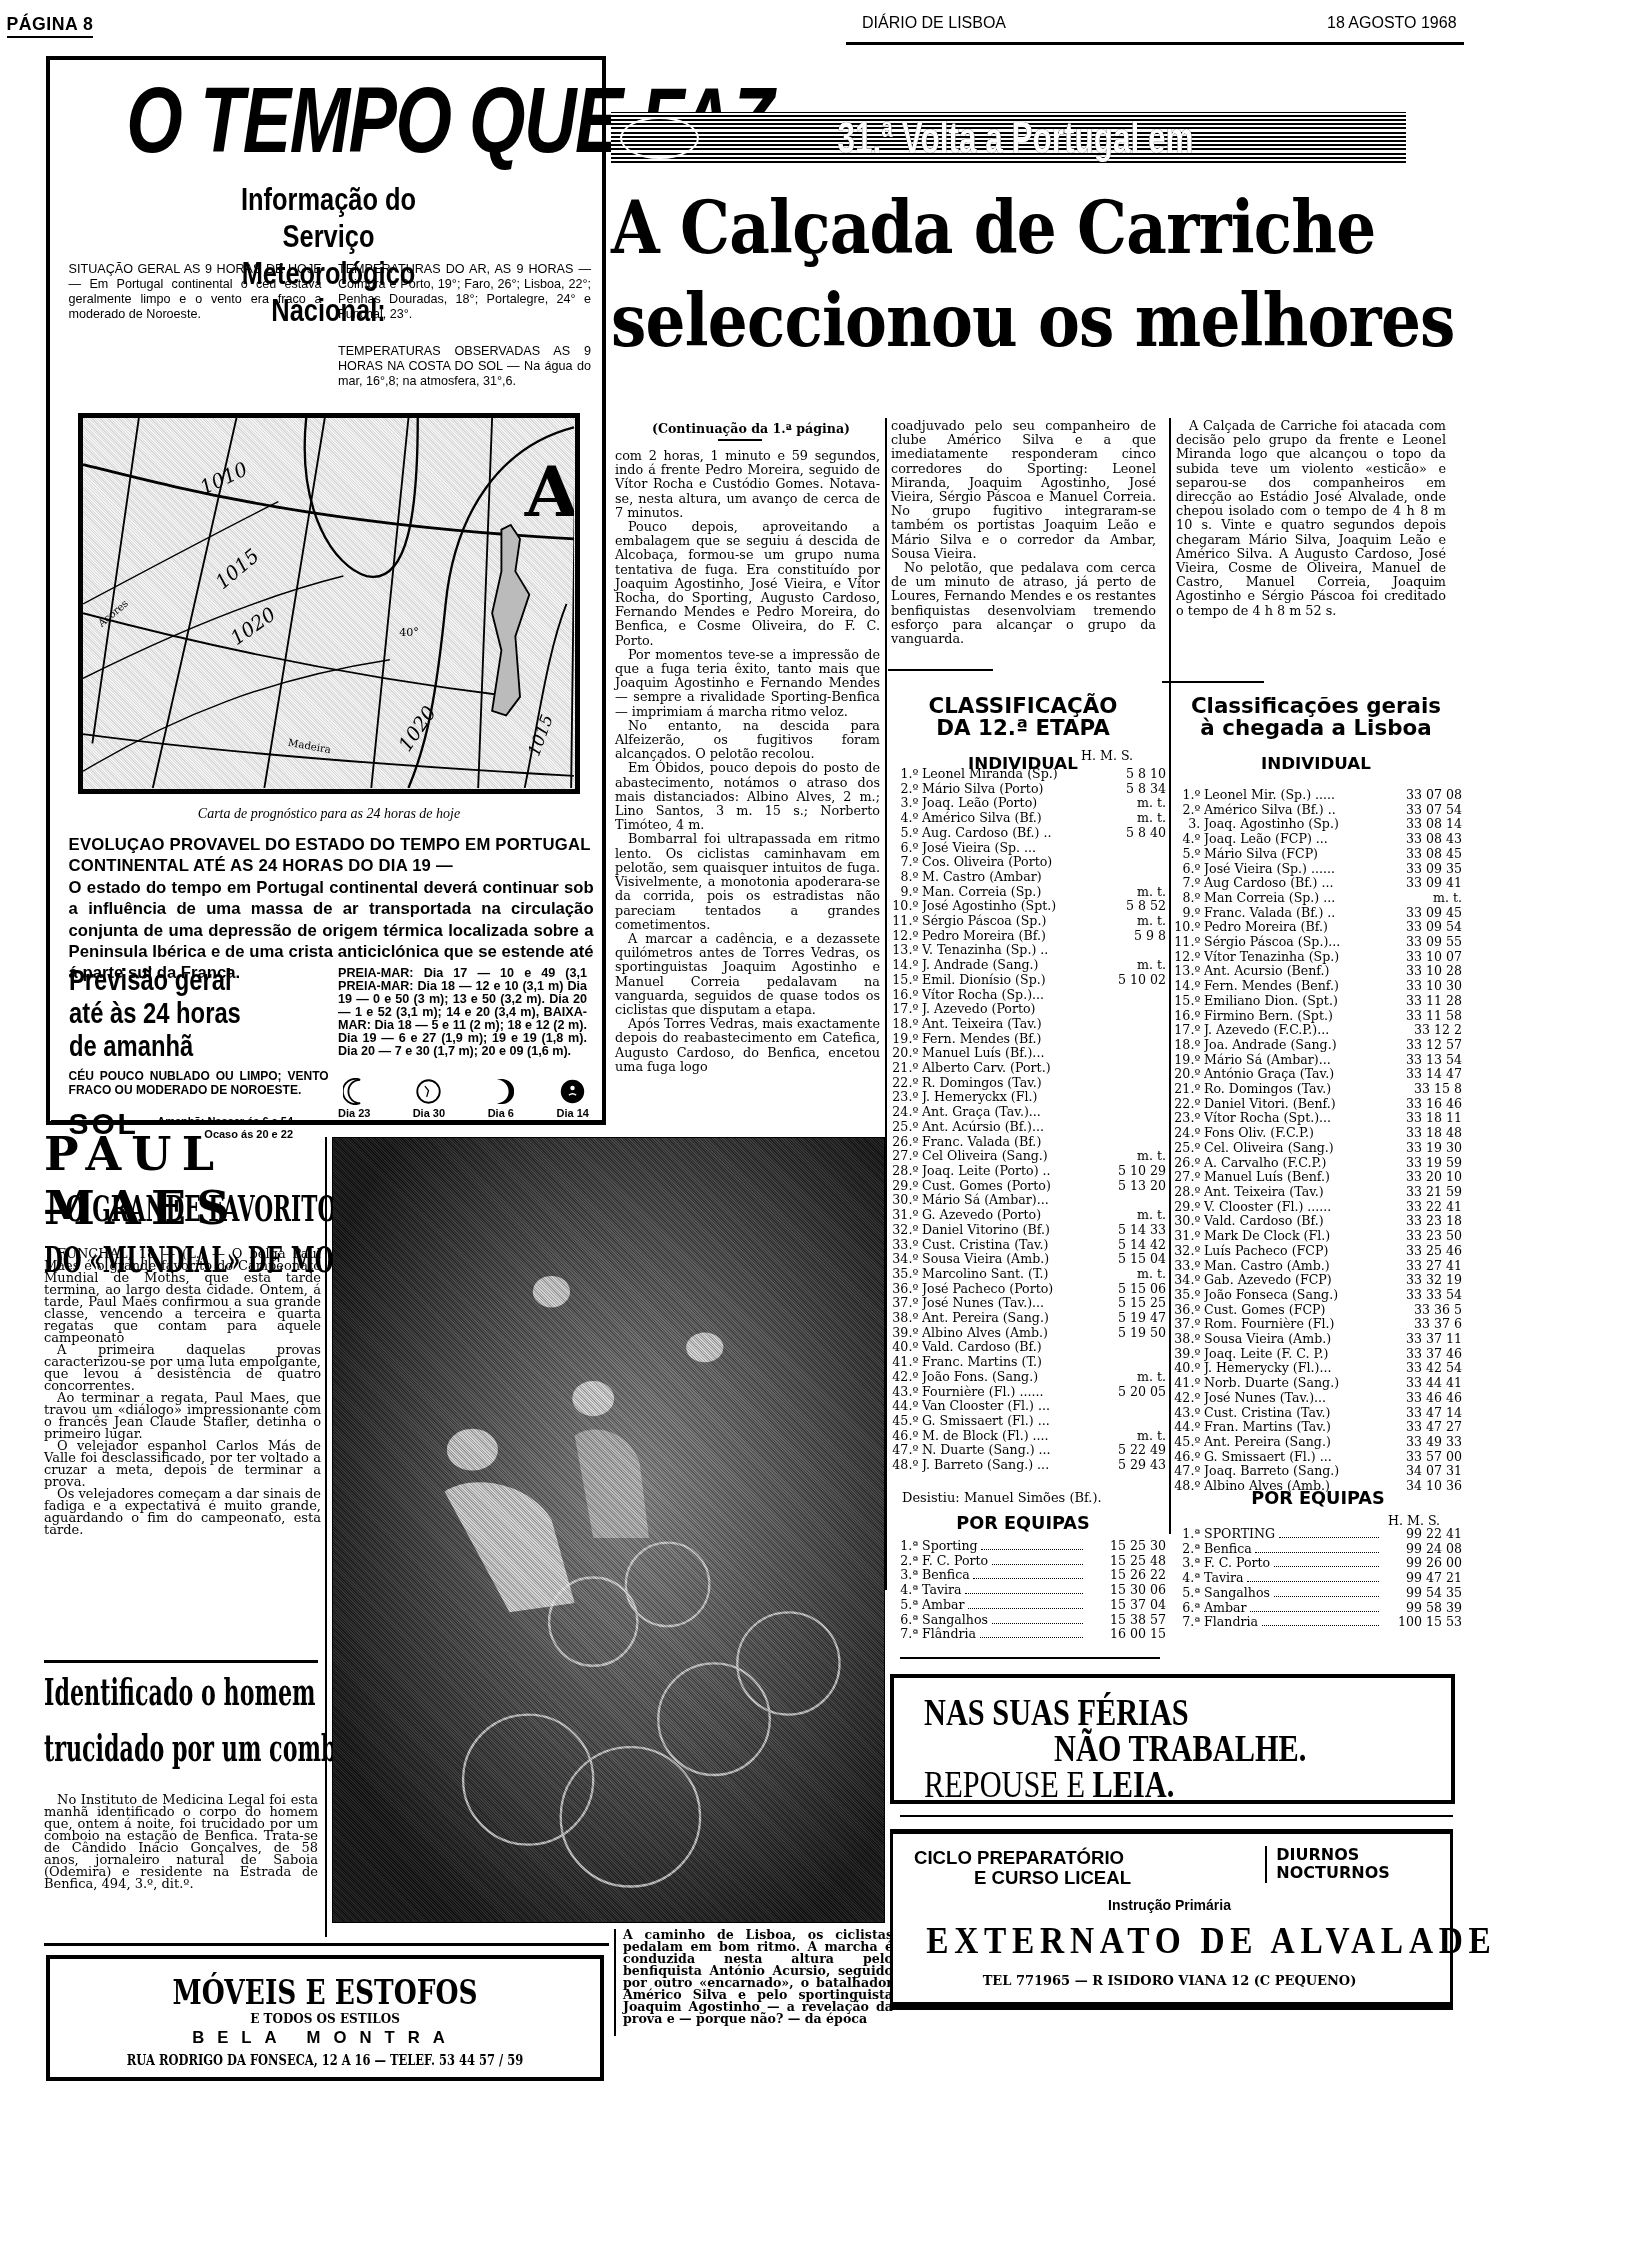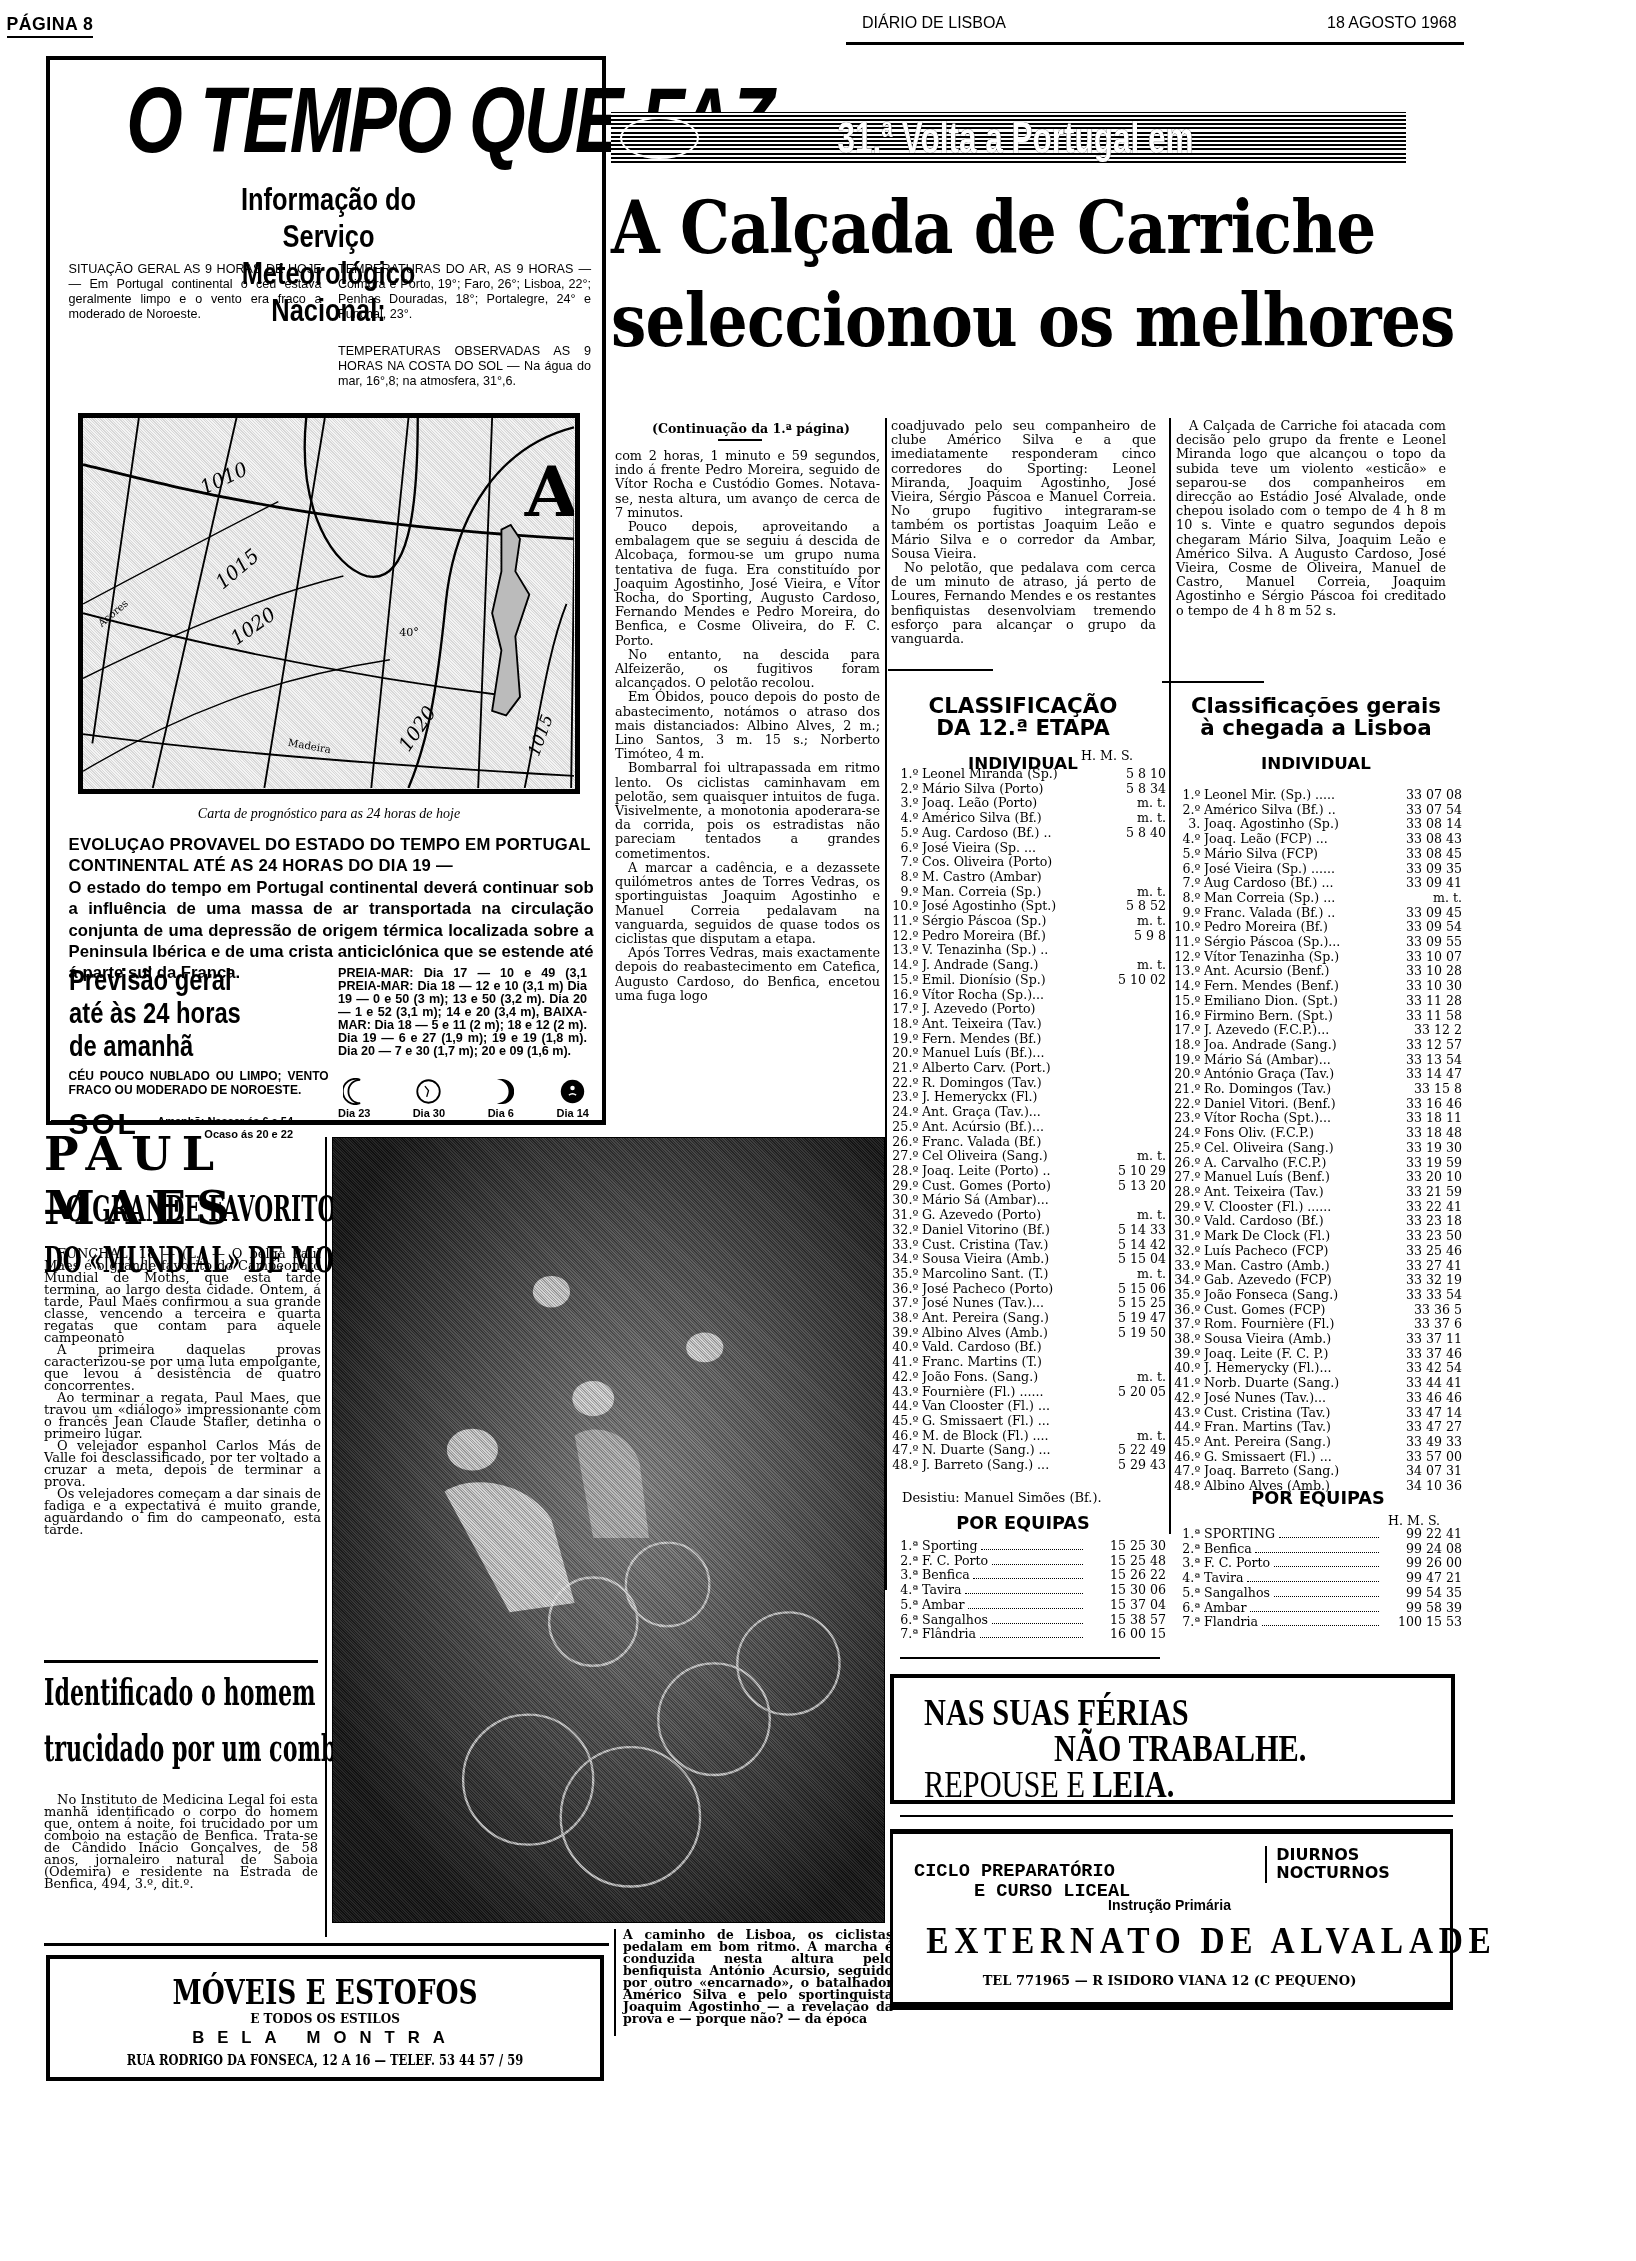--- a/index.html
+++ b/index.html
@@ -87,21 +87,21 @@
   
   #ad-moveis { left: 46px; top: 1955px; width: 558px; height: 126px; border: 4.6px solid #000; text-align: center; }
   #ad-moveis .t1 { font-size: 33px; font-weight: bold; margin-top: 14px; transform: scaleX(0.8); font-family: "DejaVu Serif", serif; }
   #ad-moveis .t2 { font-size: 12px; font-weight: bold; font-family: "DejaVu Serif", serif; }
   #ad-moveis .t3 { font-size: 16.7px; font-weight: 900; letter-spacing: 13px; margin-top: 1.9px; }
   #ad-moveis .t4 { font-size: 14px; font-weight: bold; margin-top: 4.6px; font-family: "DejaVu Serif", serif; transform: scaleX(0.82); white-space: nowrap; }
 
   #ad-ferias { left: 890px; top: 1674px; width: 565px; height: 130px; border: 4.2px solid #000; }
   #ad-ferias .l { position: absolute; font-family: "Liberation Serif", serif; font-weight: bold; font-size: 37px; line-height: 38px; transform: scaleX(0.82); transform-origin: left; white-space: nowrap; }
   #ad-externato { left: 890px; top: 1822px; width: 563px; height: 181px; border-left: 3.7px solid #000; border-right: 3.7px solid #000; border-top: 5.6px solid #000; border-bottom: 8.4px solid #000; }
-  #ext-l1 { left: 21px; top: 28px; width: 344px; font-size: 18.6px; font-weight: bold; font-family: Liberation Mono, monospace; line-height: 19.5px; }
+  #ext-l1 { left: 21px; top: 14px; width: 344px; font-size: 18.6px; font-weight: bold; font-family: Liberation Sans, sans-serif; line-height: 19.5px; }
   #ext-l2 { left: 372px; top: 11.6px; width: 177px; font-size: 16px; font-weight: bold; font-family: "DejaVu Sans", sans-serif; line-height: 18.6px; border-left: 2.8px solid #000; padding-left: 9.3px; }
   #ext-l3 { left: 0; top: 63px; width: 553px; text-align: center; font-size: 14px; font-weight: bold; }
   #ext-l4 { left: 0; top: 84px; width: 553px; text-align: center; font-size: 38px; letter-spacing: 6.5px; font-family: "Liberation Serif", serif; font-weight: bold; transform: scaleX(0.88); white-space: nowrap; }
   #ext-l5 { left: 0; top: 139px; width: 553px; text-align: center; font-size: 13px; font-weight: bold; font-family: "DejaVu Serif", serif; }
 
   
   .prev-title { font-size: 29px; line-height: 33px; font-weight: bold; font-family: "Liberation Sans", sans-serif; transform: scaleX(0.82); transform-origin: left; white-space: nowrap; }
   .prev-small { font-size: 12px; line-height: 14px; font-weight: bold; }
   .tide { font-size: 12.6px; line-height: 13px; font-weight: bold; }
   .moon { width: 27px; height: 27px; display: inline-block; }
@@ -223,20 +223,21 @@
   <div>A Calçada de Carriche</div>
   <div>seleccionou os melhores</div>
 </div>
 
 <div class="abs serif" id="art-cont-label">(Continuação da 1.ª página)</div>
 <div class="abs rule" style="left:718px; top:439px; width:44px; height:2.3px;"></div>
 
 <div class="abs serif artcol" id="art-col1">
   <p style="text-indent:0">com 2 horas, 1 minuto e 59 segundos, indo á frente Pedro Moreira, seguido de Vítor Rocha e Custódio Gomes. Notava-se, nesta altura, um avanço de cerca de 7 minutos.</p>
   <p>Pouco depois, aproveitando a embalagem que se seguiu á descida de Alcobaça, formou-se um grupo numa tentativa de fuga. Era constituído por Joaquim Agostinho, José Vieira, e Vítor Rocha, do Sporting, Augusto Cardoso, Fernando Mendes e Pedro Moreira, do Benfica, e Cosme Oliveira, do F. C. Porto.</p>
+  <p>Por momentos teve-se a impressão de que a fuga teria êxito, tanto mais que Joaquim Agostinho e Fernando Mendes — sempre a rivalidade Sporting-Benfica — imprimiam á marcha ritmo veloz.</p>
   <p>No entanto, na descida para Alfeizerão, os fugitivos foram alcançados. O pelotão recolou.</p>
   <p>Em Óbidos, pouco depois do posto de abastecimento, notámos o atraso dos mais distanciados: Albino Alves, 2 m.; Lino Santos, 3 m. 15 s.; Norberto Timóteo, 4 m.</p>
   <p>Bombarral foi ultrapassada em ritmo lento. Os ciclistas caminhavam em pelotão, sem quaisquer intuitos de fuga. Visivelmente, a monotonia apoderara-se da corrida, pois os estradistas não pareciam tentados a grandes cometimentos.</p>
   <p>A marcar a cadência, e a dezassete quilómetros antes de Torres Vedras, os sportinguistas Joaquim Agostinho e Manuel Correia pedalavam na vanguarda, seguidos de quase todos os ciclistas que disputam a etapa.</p>
   <p>Após Torres Vedras, mais exactamente depois do reabastecimento em Catefica, Augusto Cardoso, do Benfica, encetou uma fuga logo</p>
 </div>
 <div class="abs vline" style="left:885px; top:418px; height:1172px;"></div>
 
 <div class="abs serif artcol" id="art-col2">
   <p style="text-indent:0">coadjuvado pelo seu companheiro de clube Américo Silva e a que imediatamente responderam cinco corredores do Sporting: Leonel Miranda, Joaquim Agostinho, José Vieira, Sérgio Páscoa e Manuel Correia. No grupo fugitivo integraram-se também os portistas Joaquim Leão e Mário Silva e o corredor da Ambar, Sousa Vieira.</p>

